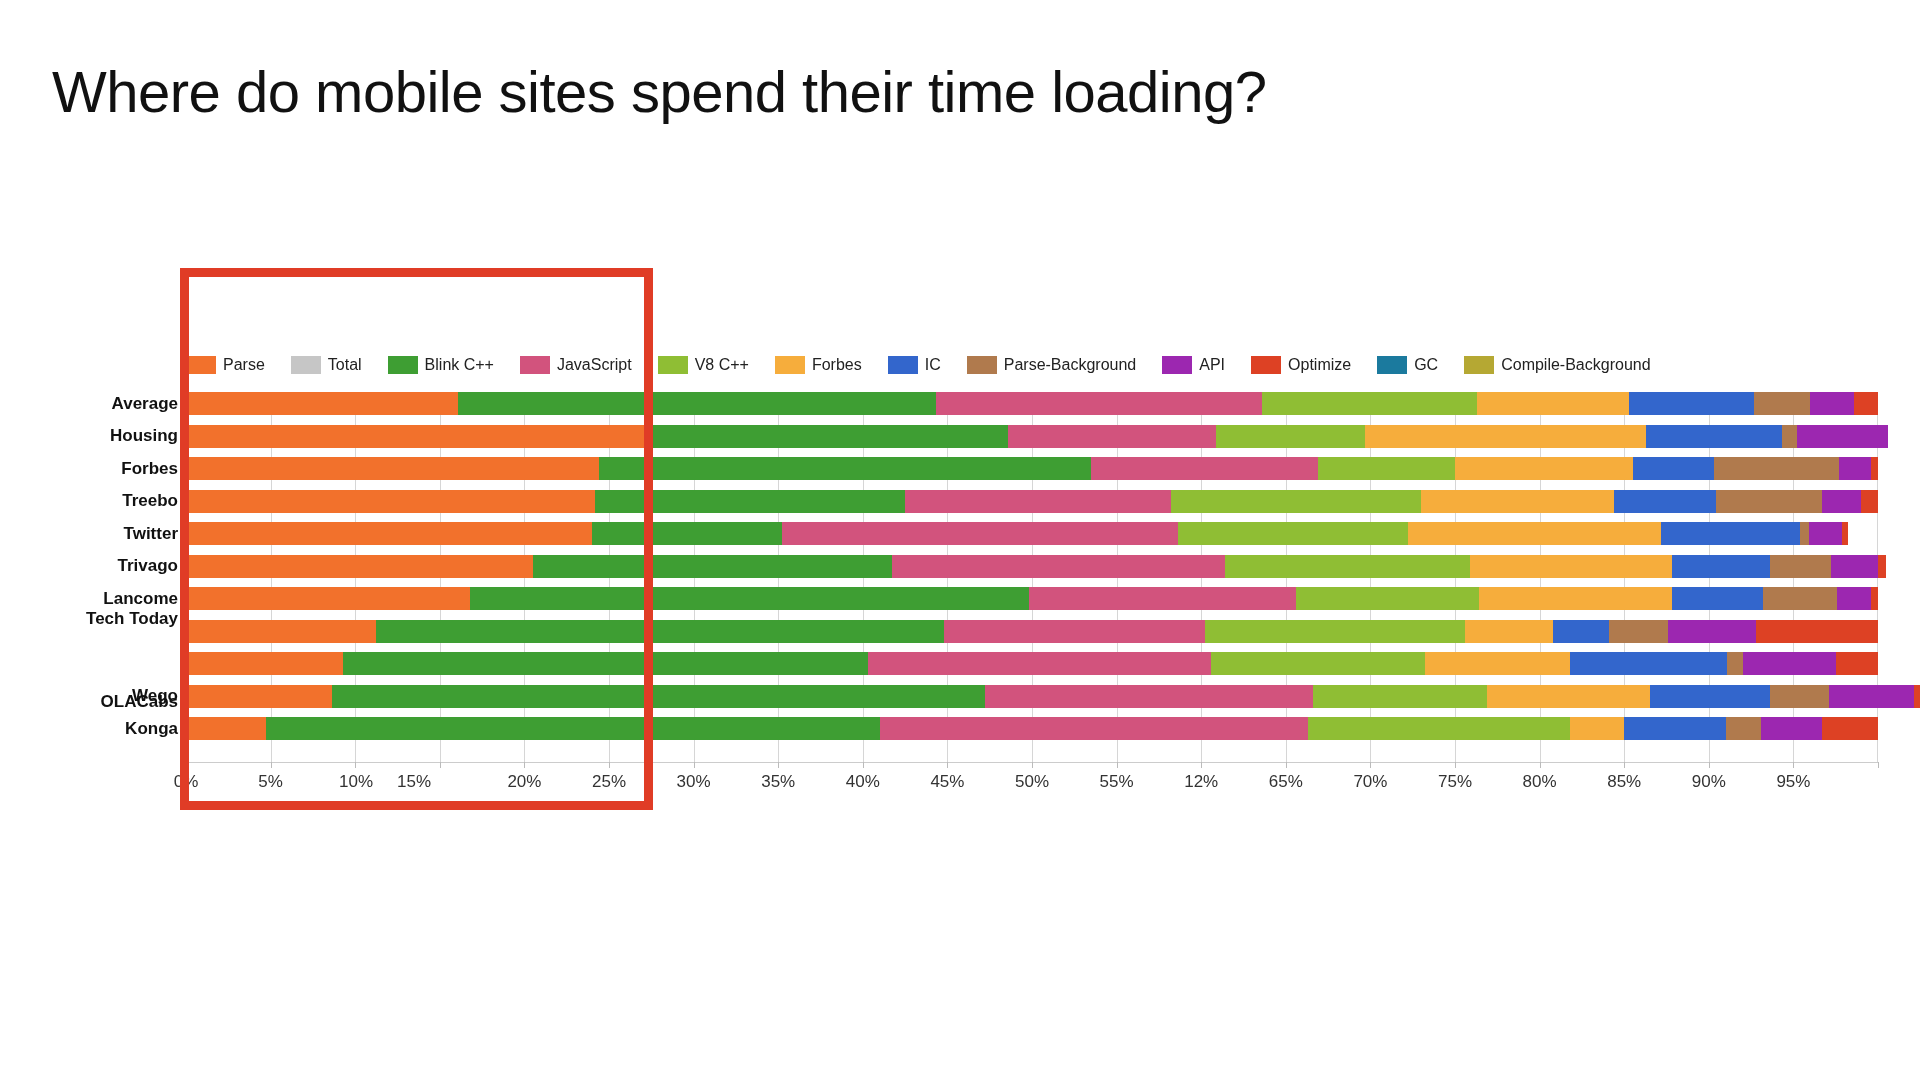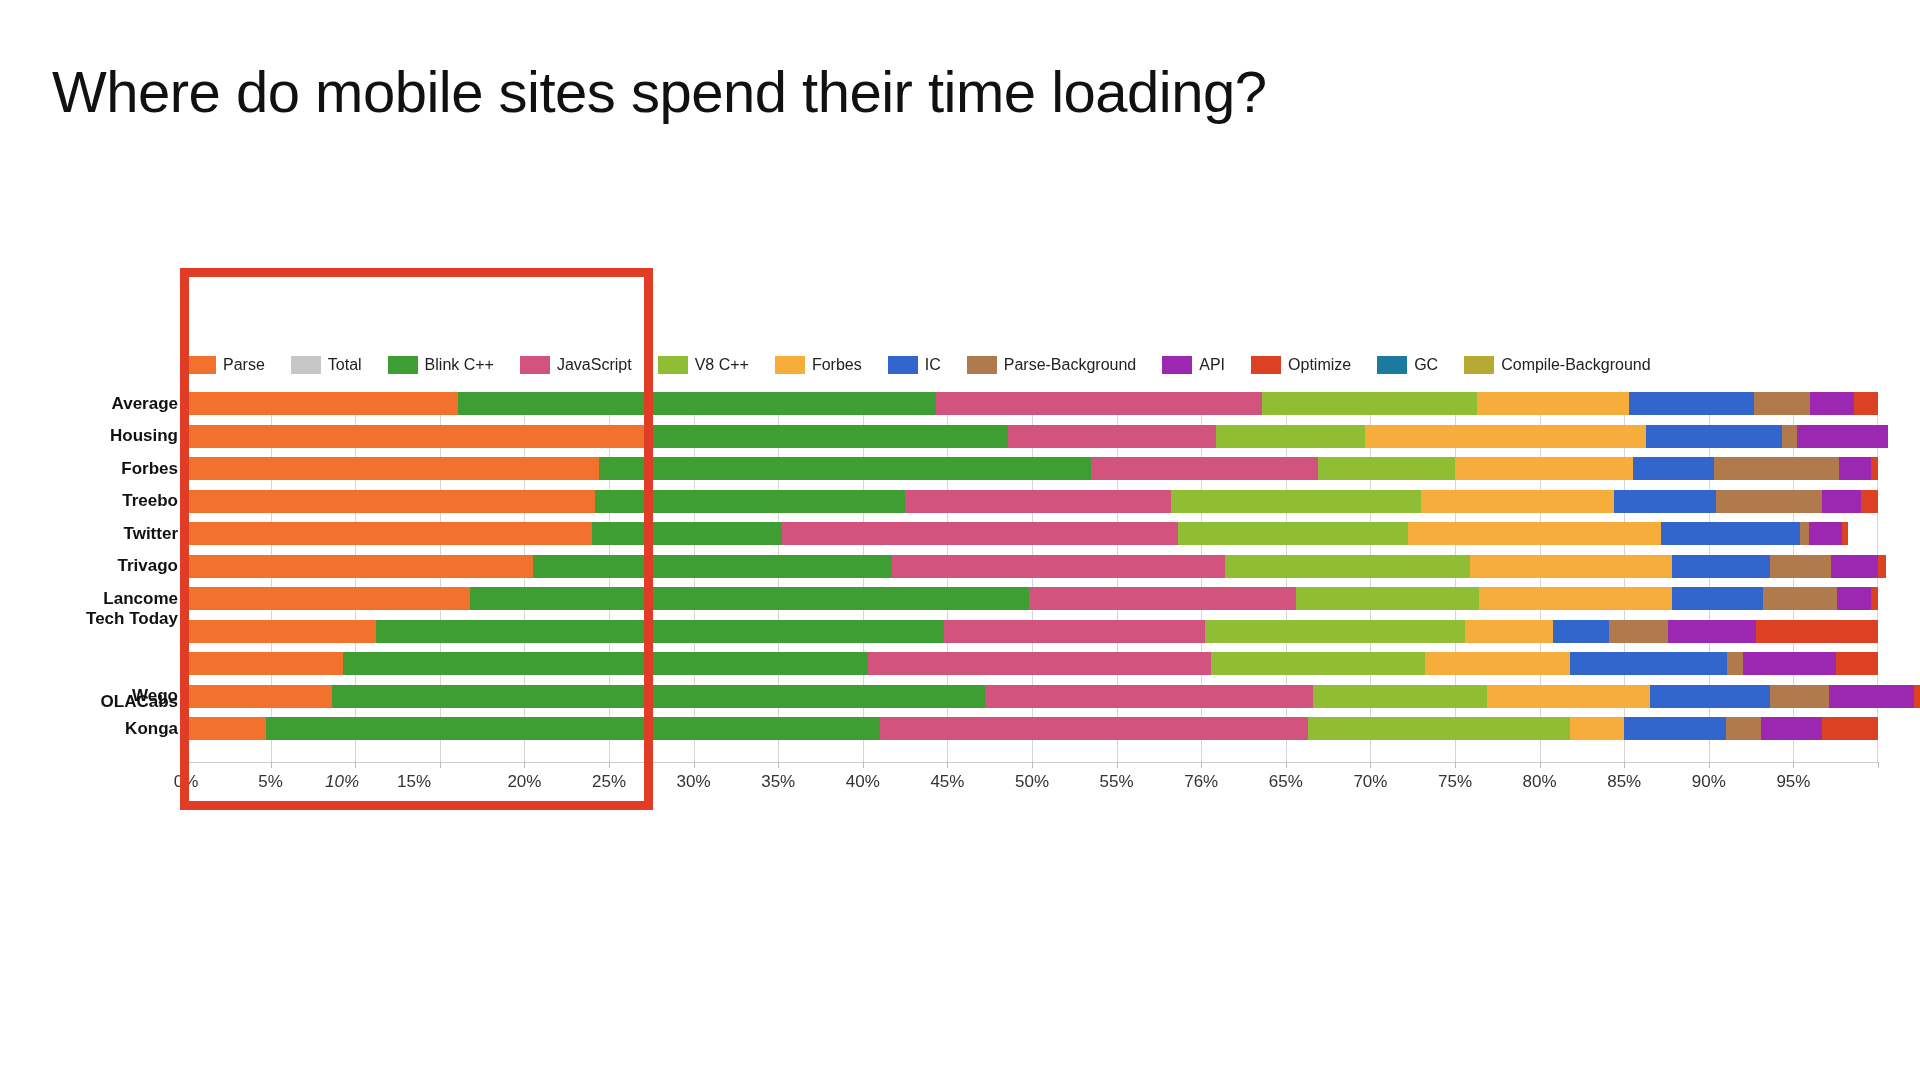--- a/index.html
+++ b/index.html
@@ -225,41 +225,41 @@
       </div>
 
     <div id="axis-line"></div>
 
     <div id="ticks">
         <div class="tickmark" style="left: 186px;"></div>
         <div class="ticklabel" style="left: 186px;">0%</div>
         <div class="tickmark" style="left: 270.6px;"></div>
         <div class="ticklabel" style="left: 270.6px;">5%</div>
         <div class="tickmark" style="left: 355.2px;"></div>
-        <div class="ticklabel" style="left: 342px; font-style: italic;">10%</div>
+        <div class="ticklabel" style="left: 356px;">10%</div>
         <div class="tickmark" style="left: 439.8px;"></div>
         <div class="ticklabel" style="left: 414px;">15%</div>
         <div class="tickmark" style="left: 524.4px;"></div>
         <div class="ticklabel" style="left: 524.4px;">20%</div>
         <div class="tickmark" style="left: 609px;"></div>
         <div class="ticklabel" style="left: 609px;">25%</div>
         <div class="tickmark" style="left: 693.6px;"></div>
         <div class="ticklabel" style="left: 693.6px;">30%</div>
         <div class="tickmark" style="left: 778.2px;"></div>
         <div class="ticklabel" style="left: 778.2px;">35%</div>
         <div class="tickmark" style="left: 862.8px;"></div>
         <div class="ticklabel" style="left: 862.8px;">40%</div>
         <div class="tickmark" style="left: 947.4px;"></div>
         <div class="ticklabel" style="left: 947.4px;">45%</div>
         <div class="tickmark" style="left: 1032px;"></div>
         <div class="ticklabel" style="left: 1032px;">50%</div>
         <div class="tickmark" style="left: 1116.6px;"></div>
         <div class="ticklabel" style="left: 1116.6px;">55%</div>
         <div class="tickmark" style="left: 1201.2px;"></div>
-        <div class="ticklabel" style="left: 1201.2px;">76%</div>
+        <div class="ticklabel" style="left: 1201.2px;">12%</div>
         <div class="tickmark" style="left: 1285.8px;"></div>
         <div class="ticklabel" style="left: 1285.8px;">65%</div>
         <div class="tickmark" style="left: 1370.4px;"></div>
         <div class="ticklabel" style="left: 1370.4px;">70%</div>
         <div class="tickmark" style="left: 1455px;"></div>
         <div class="ticklabel" style="left: 1455px;">75%</div>
         <div class="tickmark" style="left: 1539.6px;"></div>
         <div class="ticklabel" style="left: 1539.6px;">80%</div>
         <div class="tickmark" style="left: 1624.2px;"></div>
         <div class="ticklabel" style="left: 1624.2px;">85%</div>

